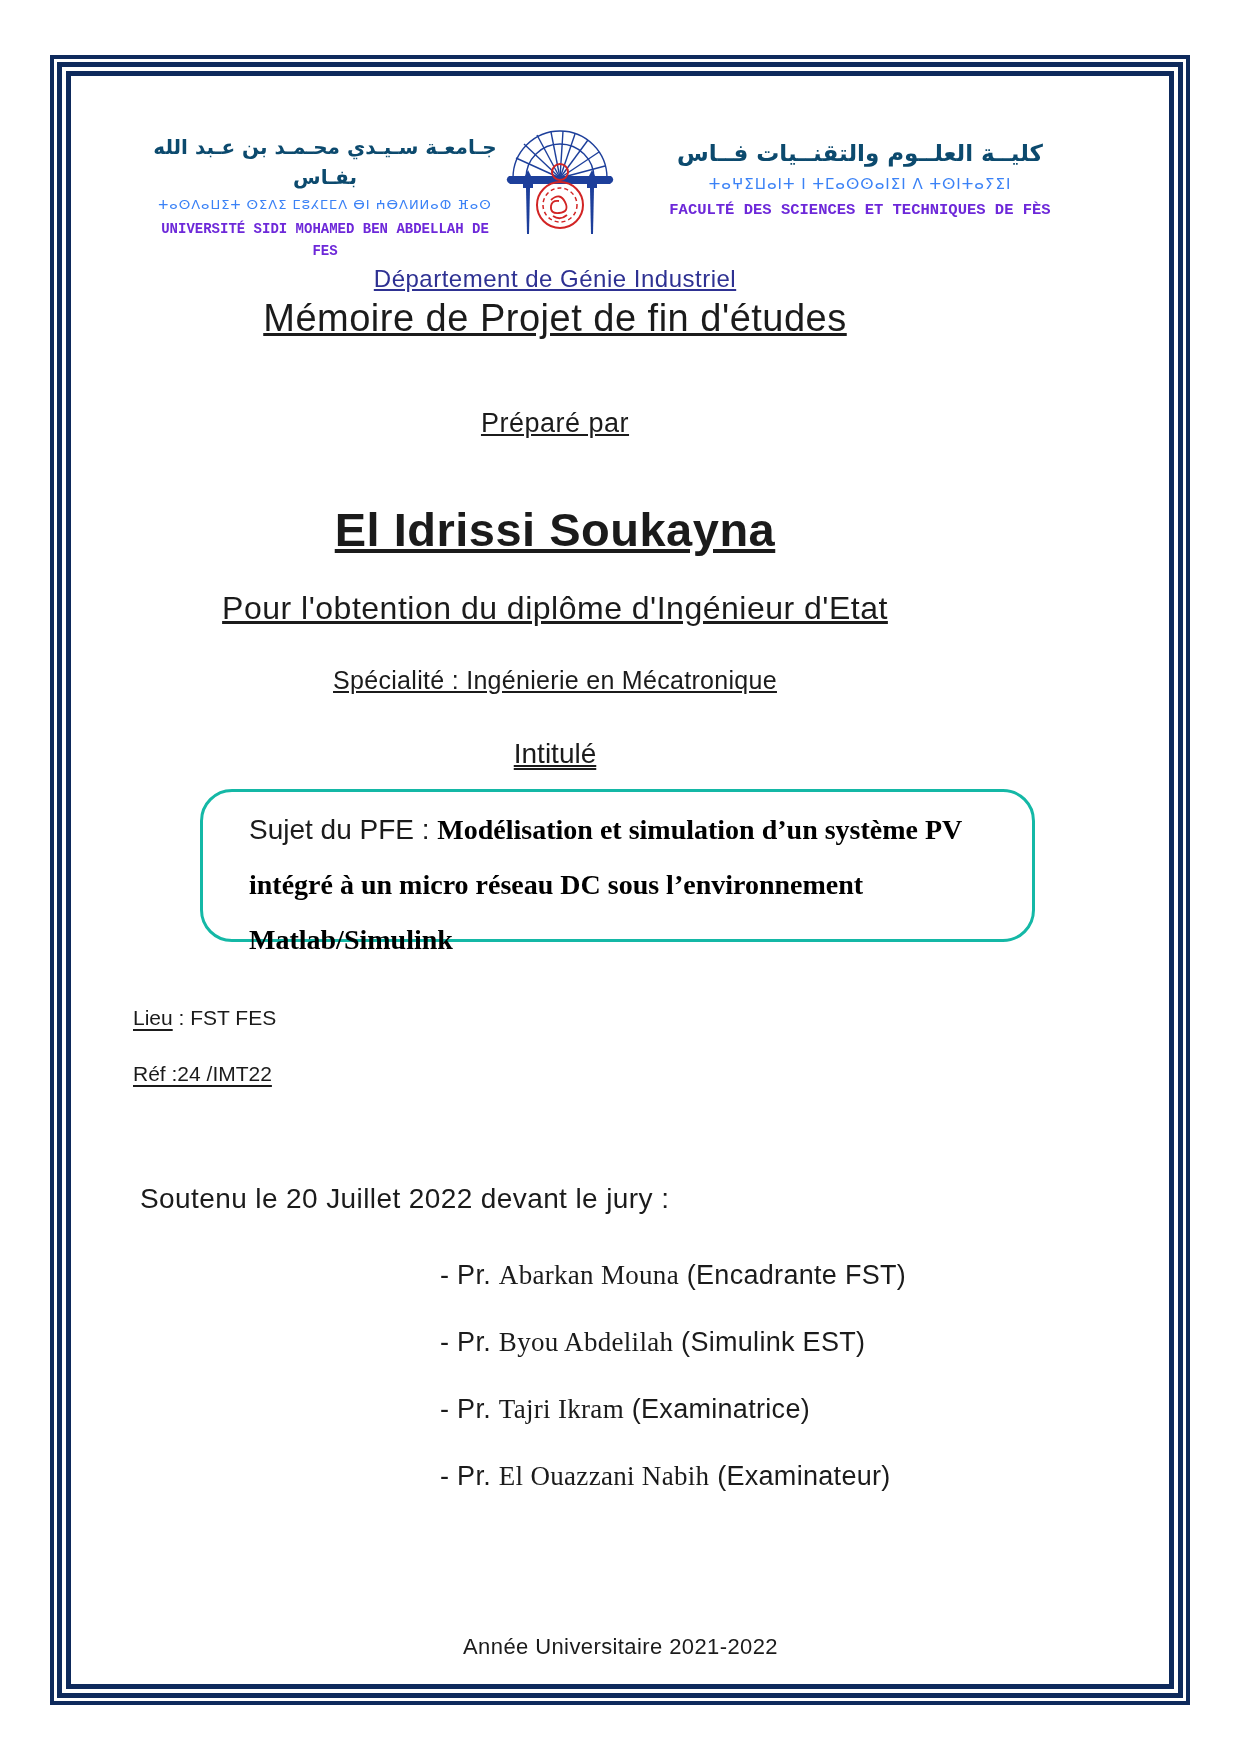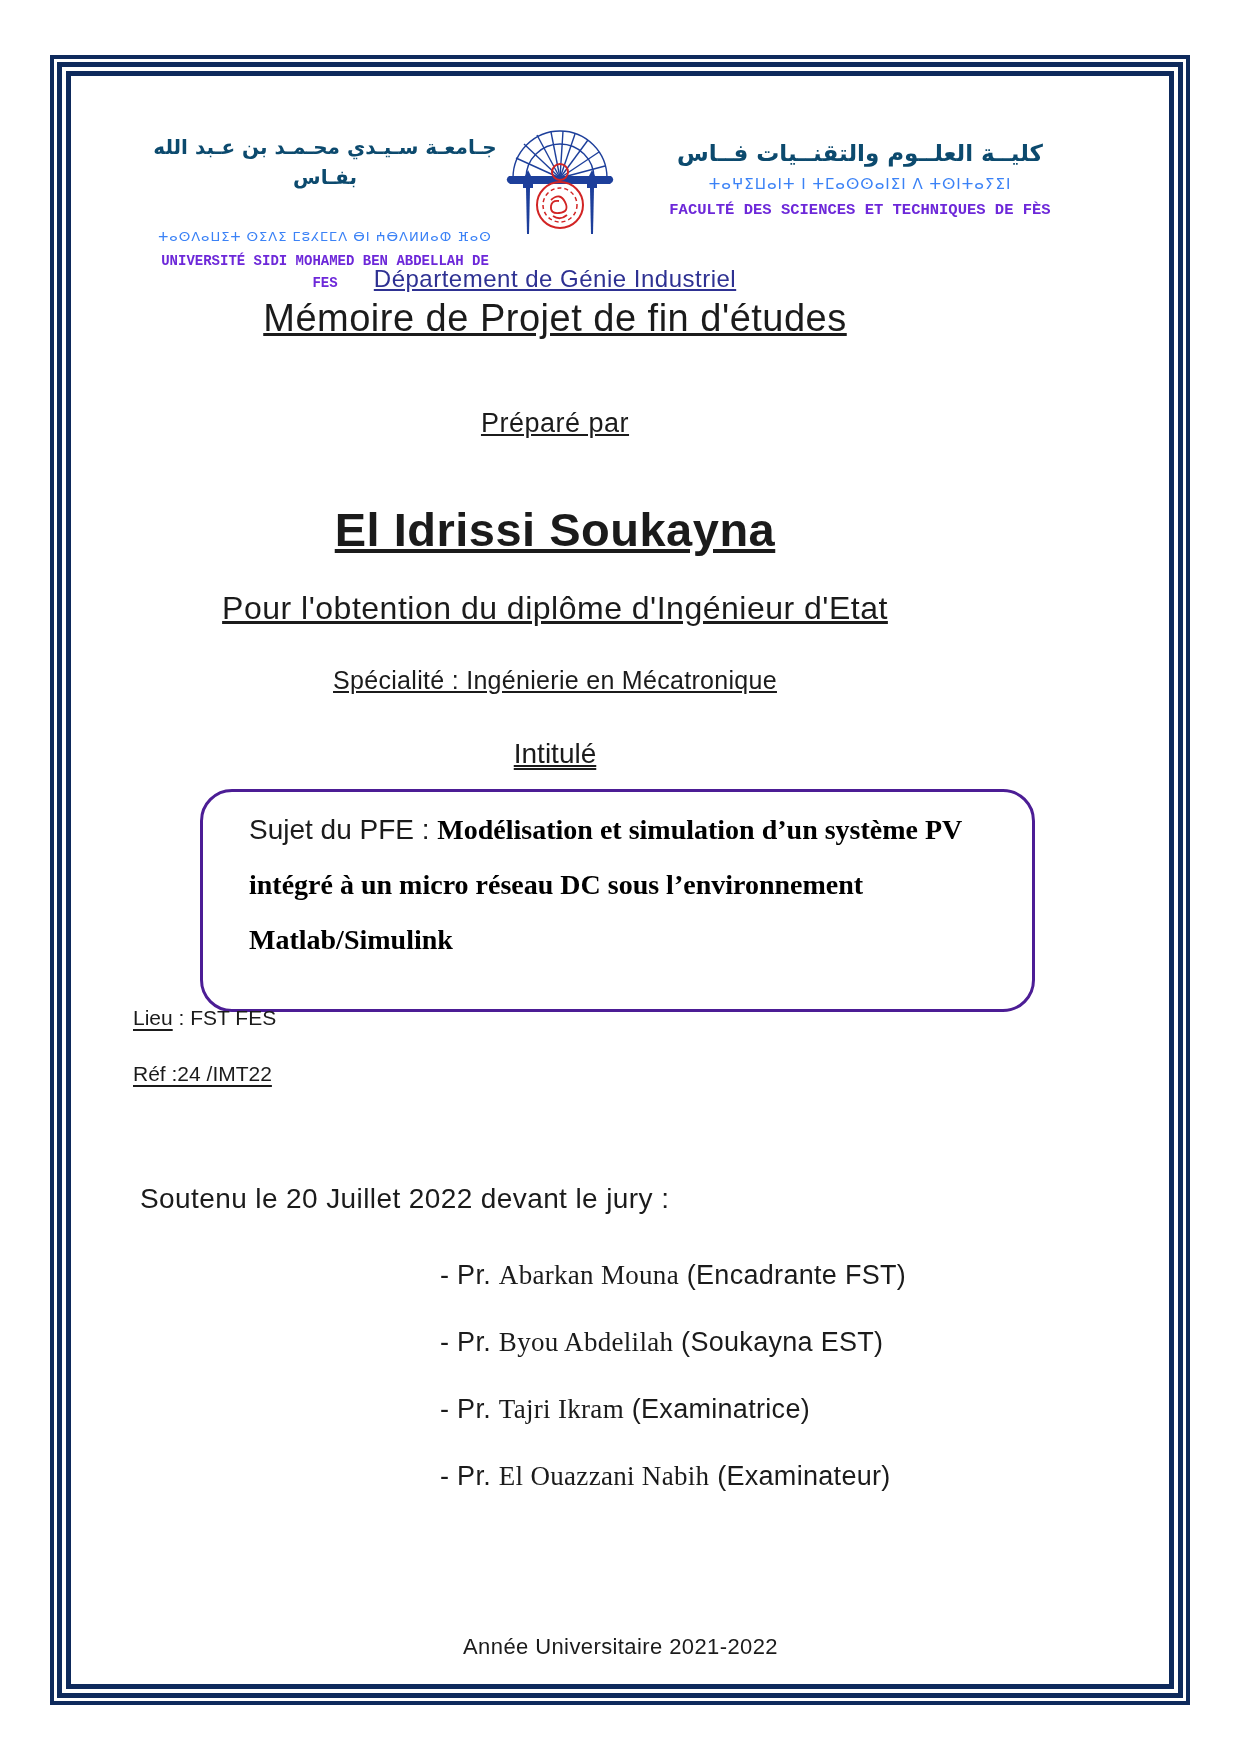--- a/index.html
+++ b/index.html
@@ -22,41 +22,41 @@
   
   .header{position:absolute;left:150px;top:126px;width:950px;display:flex;align-items:flex-start;}
   .hcol{text-align:center;}
   .hcol.left{width:350px;padding-top:6px;}
   .hcol.right{width:480px;padding-top:10px;}
   .logo-col{width:120px;display:flex;justify-content:center;}
   .arabic{font-family:"DejaVu Sans",sans-serif;font-weight:bold;color:#0c4a6e;direction:rtl;}
   .left .arabic{font-size:20px;line-height:30px;}
   .right .arabic{font-size:23px;line-height:34px;}
   .tifinagh{font-family:"DejaVu Sans",sans-serif;color:#3b82f6;}
-  .left .tifinagh{font-size:13px;line-height:26px;letter-spacing:1px;margin-top:32px;}
+  .left .tifinagh{font-size:13px;line-height:26px;letter-spacing:1px;}
   .right .tifinagh{font-size:15px;line-height:28px;letter-spacing:1px;}
   .inst{font-weight:bold;color:#6d28d9;font-family:Liberation Mono, monospace;}
   .left .inst{font-size:14px;line-height:22px;}
   .right .inst{font-size:15.5px;line-height:24px;}
 
   
   .ccol{position:absolute;left:120px;width:870px;text-align:center;text-decoration:underline;}
   .dept{top:265px;font-size:24px;color:#2e3192;letter-spacing:.5px;}
   .memoir{top:297px;font-size:38px;letter-spacing:.5px;}
   .prepared{top:408px;font-size:27px;letter-spacing:.5px;}
   .author{top:502px;font-size:47px;font-weight:bold;letter-spacing:.5px;}
   .diploma{top:590px;font-size:32px;letter-spacing:.5px;}
   .specialty{top:666px;font-size:25px;letter-spacing:.3px;}
   .intitule{top:738px;font-size:28px;}
   .intitule span{text-decoration:underline;text-underline-offset:5px;}
 
   
   .subject-box{
-    position:absolute;left:200px;top:789px;width:835px;height:223px;
-    border:3px solid #4c1d95;border-radius:32px;box-sizing:border-box;
+    position:absolute;left:200px;top:789px;width:835px;height:153px;
+    border:3px solid #14b8a6;border-radius:32px;box-sizing:border-box;
     padding:10px 44px 0 46px;
     font-size:28px;line-height:55px;text-align:left;
   }
   .subject-label{font-family:"Liberation Sans",sans-serif;color:#1b1b1b;}
   .subject-title{font-family:"Liberation Serif",serif;font-weight:bold;color:#000;}
 
   .lieu{position:absolute;left:133px;top:1006px;font-size:21px;}
   .lieu .u{text-decoration:underline;text-underline-offset:4px;}
   .ref{position:absolute;left:133px;top:1062px;font-size:21px;text-decoration:underline;text-underline-offset:4px;}
 
@@ -153,21 +153,21 @@
 
   <ul class="jury">
     <li>
       <span>- Pr.</span>
       <span class="name">Abarkan  Mouna</span>
       <span>(Encadrante FST)</span>
     </li>
     <li>
       <span>- Pr.</span>
       <span class="name">Byou Abdelilah</span>
-      <span>(Soukayna EST)</span>
+      <span>(Simulink EST)</span>
     </li>
     <li>
       <span>- Pr.</span>
       <span class="name">Tajri Ikram</span>
       <span>(Examinatrice)</span>
     </li>
     <li>
       <span>- Pr.</span>
       <span class="name">El Ouazzani Nabih</span>
       <span>(Examinateur)</span>

